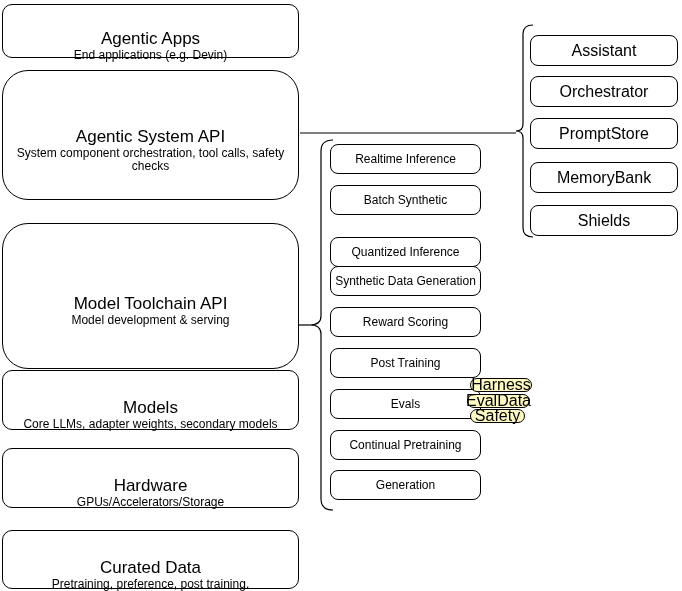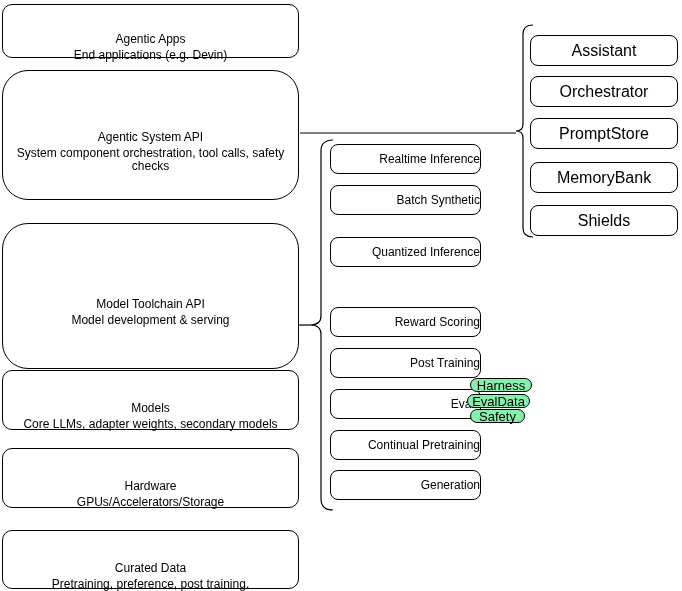--- a/index.html
+++ b/index.html
@@ -17,40 +17,40 @@
     background: #ffffff;
     border: 1px solid #000000;
     box-sizing: border-box;
     display: flex;
     flex-direction: column;
     align-items: center;
     justify-content: center;
     text-align: center;
   }
   .lbox { left: 2px; width: 297px; }
-  .lbox .title { font-size: 12px; line-height: 16px; margin-top: 31px; }
+  .lbox .title { font-size: 17px; line-height: 16px; margin-top: 31px; }
   .lbox .subtitle { font-size: 12px; line-height: 13px; margin-top: 2px; }
   .mbox {
     left: 330px; width: 151px; height: 30px;
-    border-radius: 8px; font-size: 12px; white-space: nowrap; align-items: flex-end;
+    border-radius: 8px; font-size: 12px; white-space: nowrap;
   }
   .rbox {
     left: 530px; width: 148px; height: 31px;
     border-radius: 8px; font-size: 16px; white-space: nowrap;
   }
   .pill {
     position: absolute;
-    background: #86efac;
+    background: #fef9c3;
     border: 1px solid #000000;
     border-radius: 999px;
     box-sizing: border-box;
     display: flex;
     align-items: center;
     justify-content: center;
-    font-size: 13px;
+    font-size: 16px;
     white-space: nowrap;
     z-index: 3;
   }
   .edges {
     position: absolute;
     left: 0; top: 0;
     width: 682px; height: 591px;
     z-index: 1;
     pointer-events: none;
   }
@@ -100,20 +100,23 @@
 
   <div class="node mbox" style="top:144px">
     <span>Realtime Inference</span>
   </div>
   <div class="node mbox" style="top:185px">
     <span>Batch Synthetic</span>
   </div>
   <div class="node mbox" style="top:237px">
     <span>Quantized Inference</span>
   </div>
+  <div class="node mbox" style="top:266px">
+    <span>Synthetic Data Generation</span>
+  </div>
   <div class="node mbox" style="top:307px">
     <span>Reward Scoring</span>
   </div>
   <div class="node mbox" style="top:348px">
     <span>Post Training</span>
   </div>
   <div class="node mbox" style="top:389px">
     <span>Evals</span>
   </div>
   <div class="node mbox" style="top:430px">

